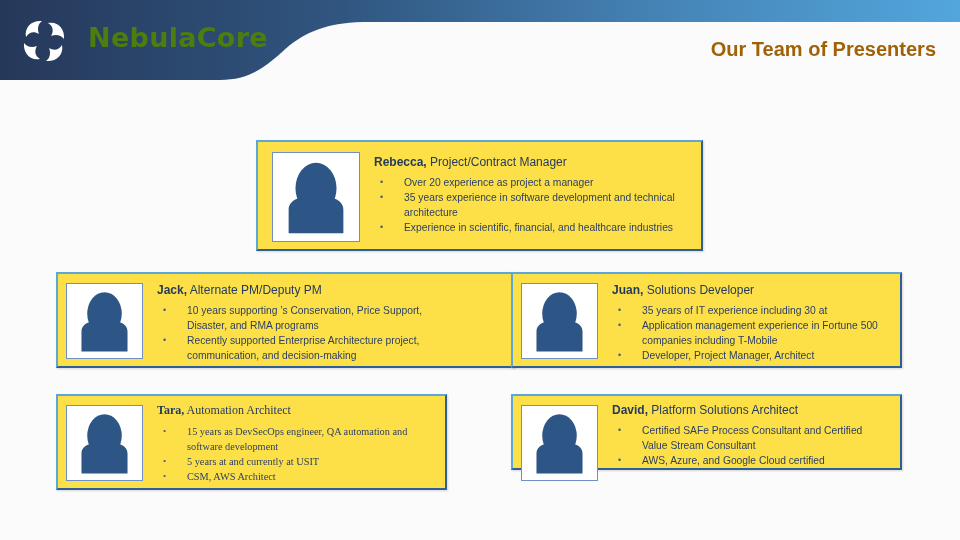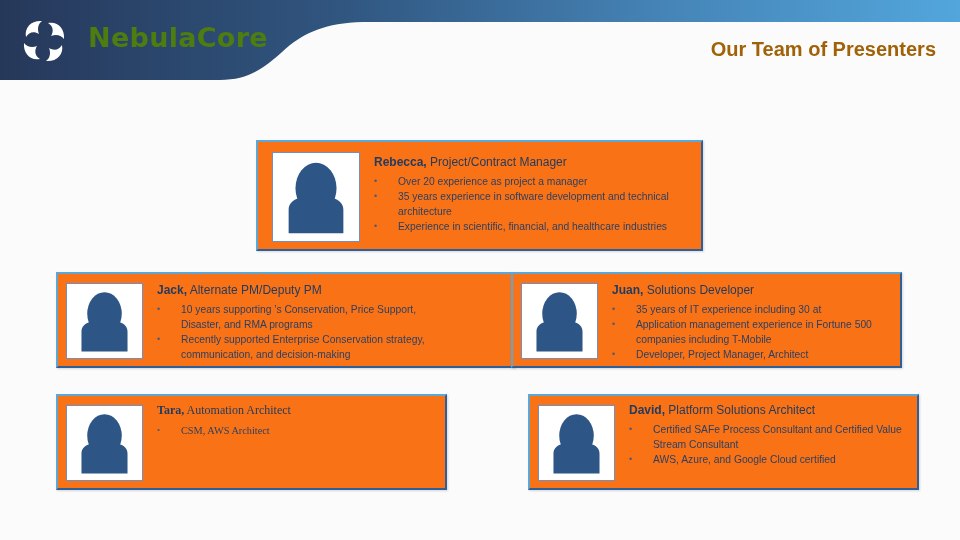--- a/index.html
+++ b/index.html
@@ -1,27 +1,27 @@
 <!DOCTYPE html>
 <html><head>
 <meta charset="utf-8">
 <style>
   html, body { margin:0; padding:0; }
   body { width:960px; height:540px; overflow:hidden; background:#fbfbfc; position:relative; font-family:"Liberation Sans", sans-serif; }
   .banner { position:absolute; left:0; top:0; width:960px; height:90px; }
   .logo { position:absolute; left:20px; top:17px; width:48px; height:48px; }
   .brand { position:absolute; left:88px; top:22px; color:#4d7c0f; font-family:"DejaVu Sans", sans-serif; font-weight:bold; font-size:27px; letter-spacing:0.3px; }
   .page-title { position:absolute; right:24px; top:38px; color:#a16207; font-weight:bold; font-size:20px; font-family:"Liberation Sans", sans-serif; }
-  .card { position:absolute; box-sizing:border-box; background:#f97316; border:2px solid; border-color:#5aa7d8 #2f5f99 #2f5f99 #5aa7d8; box-shadow:1px 1px 2px rgba(0,0,0,0.15); }
+  .card { position:absolute; box-sizing:border-box; background:#fde047; border:2px solid; border-color:#5aa7d8 #2f5f99 #2f5f99 #5aa7d8; box-shadow:1px 1px 2px rgba(0,0,0,0.15); }
   .avatar-box { position:absolute; left:8px; box-sizing:border-box; border:1px solid #6f8fc7; background:#fff; }
   .avatar-box svg { position:absolute; left:0; top:0; width:100%; height:100%; }
   .info { position:absolute; color:#243b5e; }
   .heading { font-size:12px; margin-bottom:5px; white-space:nowrap; }
   .heading b { font-weight:bold; }
-  ul { list-style:none; margin:0; padding:0; }
+  ul { list-style:none; margin:6px; padding:0; }
   li { position:relative; padding-left:24px; font-size:10.3px; line-height:15px; color:#2b3f63; }
   li::before { content:"•"; position:absolute; left:0; top:0; font-size:9px; color:#4a5a78; }
 </style>
 </head>
 <body>
 
 <svg class="banner" viewBox="0 0 960 90" preserveAspectRatio="none">
   <defs>
     <linearGradient id="bg" x1="0" y1="0" x2="1" y2="0">
       <stop offset="0" stop-color="#26385a"></stop>
@@ -66,21 +66,21 @@
   <div class="avatar-box" style="left:8px; top:9px; width:77px; height:76px;">
     <svg viewBox="0 0 88 90">
       <ellipse cx="44" cy="36" rx="21" ry="26" fill="#2d5585"></ellipse>
       <path d="M16,82 L16,58 C16,52 20,48 27,46 C32,52 38,55 44,55 C50,55 56,52 61,46 C68,48 72,52 72,58 L72,82 Z" fill="#2d5585"></path>
     </svg>
   </div>
   <div class="info" style="left:99px; top:9px; width:282px;">
     <div class="heading"><b>Jack,</b><span> Alternate PM/Deputy PM</span></div>
     <ul>
       <li>10 years supporting ’s Conservation, Price Support, Disaster, and RMA programs</li>
-      <li>Recently supported  Enterprise Conservation strategy, communication, and decision-making</li>
+      <li>Recently supported  Enterprise Architecture project, communication, and decision-making</li>
     </ul>
   </div>
 </div>
 
 <div class="card" style="left:511px; top:272px; width:391px; height:96px;">
   <div class="avatar-box" style="left:8px; top:9px; width:77px; height:76px;">
     <svg viewBox="0 0 88 90">
       <ellipse cx="44" cy="36" rx="21" ry="26" fill="#2d5585"></ellipse>
       <path d="M16,82 L16,58 C16,52 20,48 27,46 C32,52 38,55 44,55 C50,55 56,52 61,46 C68,48 72,52 72,58 L72,82 Z" fill="#2d5585"></path>
     </svg>
@@ -98,26 +98,28 @@
 <div class="card" style="left:56px; top:394px; width:391px; height:96px;font-family:Liberation Serif, serif;">
   <div class="avatar-box" style="left:8px; top:9px; width:77px; height:76px;">
     <svg viewBox="0 0 88 90">
       <ellipse cx="44" cy="36" rx="21" ry="26" fill="#2d5585"></ellipse>
       <path d="M16,82 L16,58 C16,52 20,48 27,46 C32,52 38,55 44,55 C50,55 56,52 61,46 C68,48 72,52 72,58 L72,82 Z" fill="#2d5585"></path>
     </svg>
   </div>
   <div class="info" style="left:99px; top:7px; width:282px;">
     <div class="heading"><b>Tara,</b><span> Automation Architect</span></div>
     <ul>
+      <li>15 years as DevSecOps engineer, QA automation and software development</li>
+      <li>5 years at  and currently at USIT</li>
       <li>CSM, AWS Architect</li>
     </ul>
   </div>
 </div>
 
-<div class="card" style="left:528px; top:394px; width:391px; height:96px;">
+<div class="card" style="left:511px; top:394px; width:391px; height:76px;">
   <div class="avatar-box" style="left:8px; top:9px; width:77px; height:76px;">
     <svg viewBox="0 0 88 90">
       <ellipse cx="44" cy="36" rx="21" ry="26" fill="#2d5585"></ellipse>
       <path d="M16,82 L16,58 C16,52 20,48 27,46 C32,52 38,55 44,55 C50,55 56,52 61,46 C68,48 72,52 72,58 L72,82 Z" fill="#2d5585"></path>
     </svg>
   </div>
   <div class="info" style="left:99px; top:7px; width:282px;">
     <div class="heading"><b>David,</b><span> Platform Solutions Architect</span></div>
     <ul>
       <li>Certified SAFe Process Consultant and Certified Value Stream Consultant</li>

